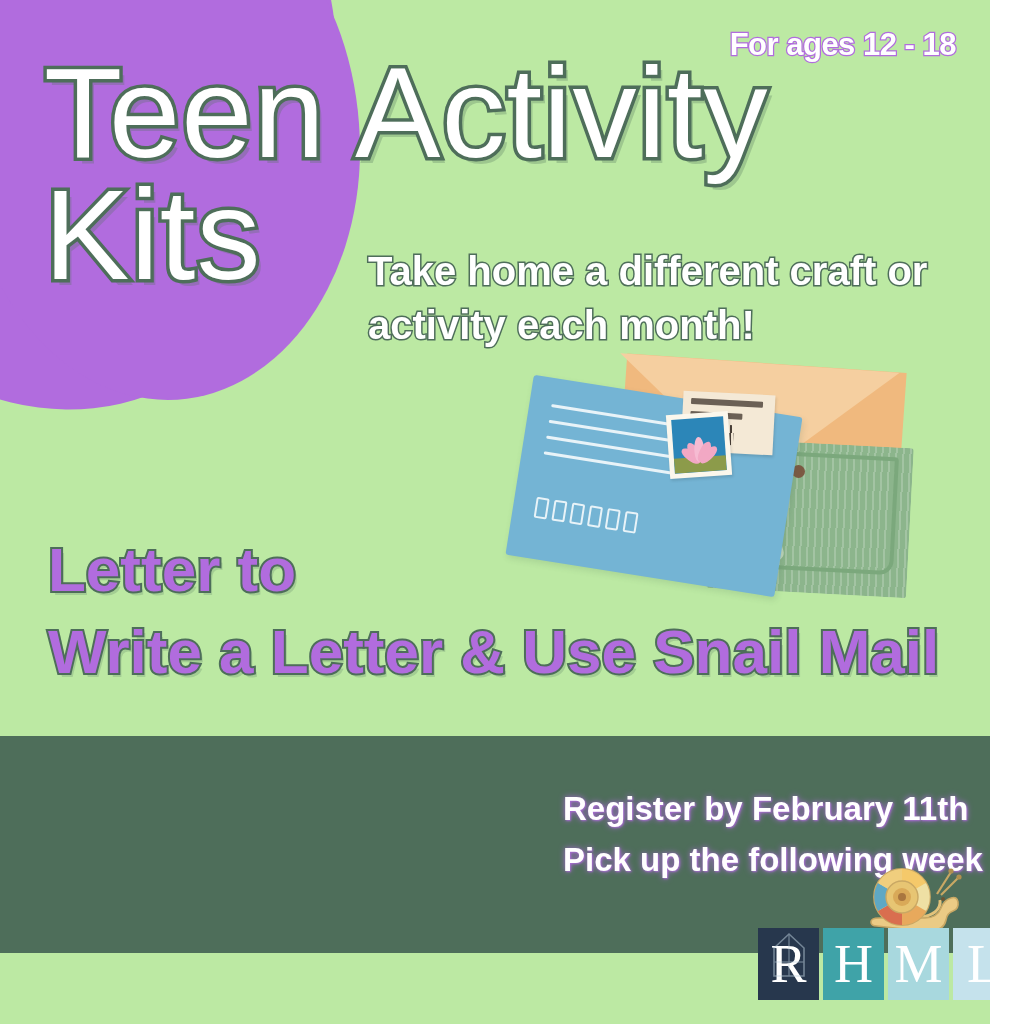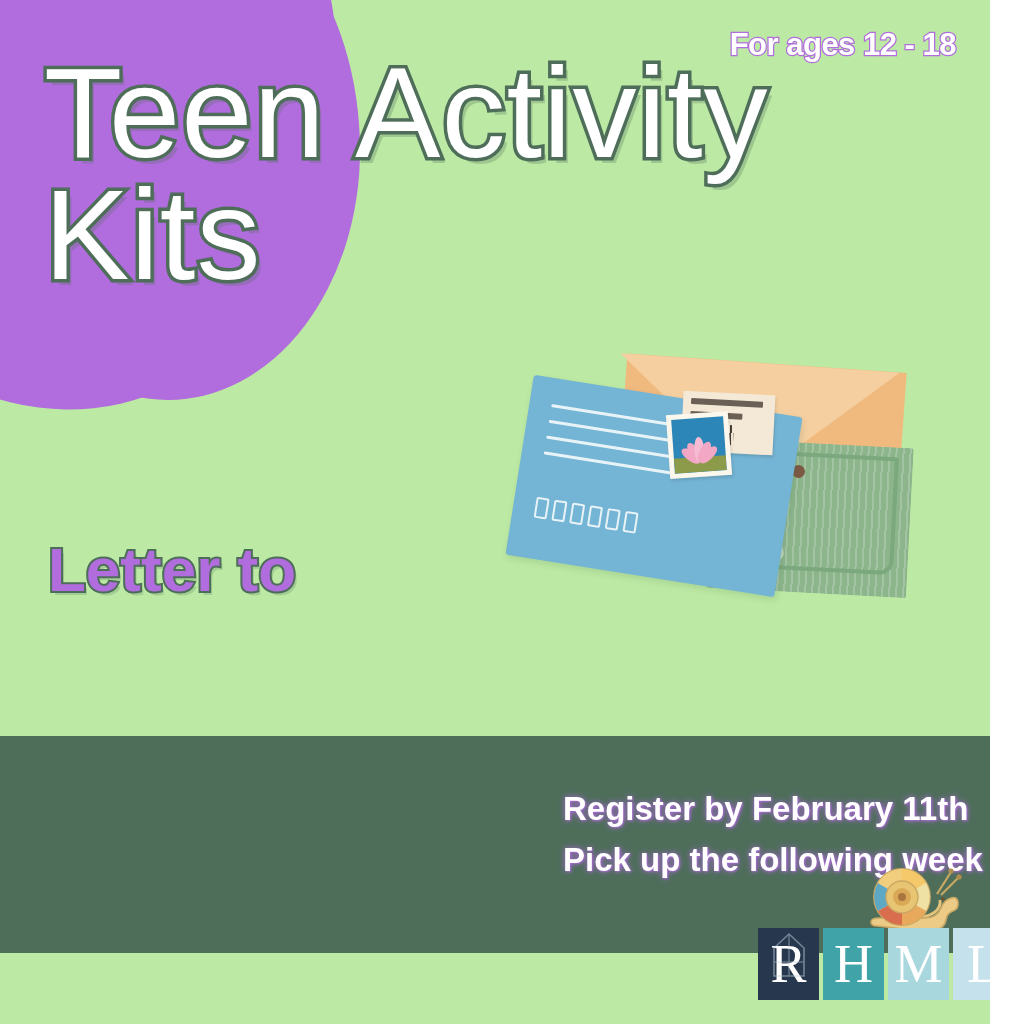--- a/index.html
+++ b/index.html
@@ -406,22 +406,24 @@
   <div class="purple-blob-2"></div>
   <div class="dark-band"></div>
 
   <div class="ages">For ages 12 - 18</div>
 
   <div class="title">
     <span>Teen Activity</span>
     <span class="line2">Kits</span>
   </div>
 
+  <div class="tagline">Take home a different craft or activity each month!</div>
 
   <div class="activity-1">Letter to</div>
+  <div class="activity-2">Write a Letter &amp; Use Snail Mail</div>
 
   <div class="mail-art">
     <div class="env-orange"></div>
     <div class="env-orange-flap"></div>
     <div class="env-green"></div>
     <div class="env-green-flap"></div>
     <div class="tag-string"></div>
     <div class="tag-knot"></div>
     <div class="tag"></div>
 

